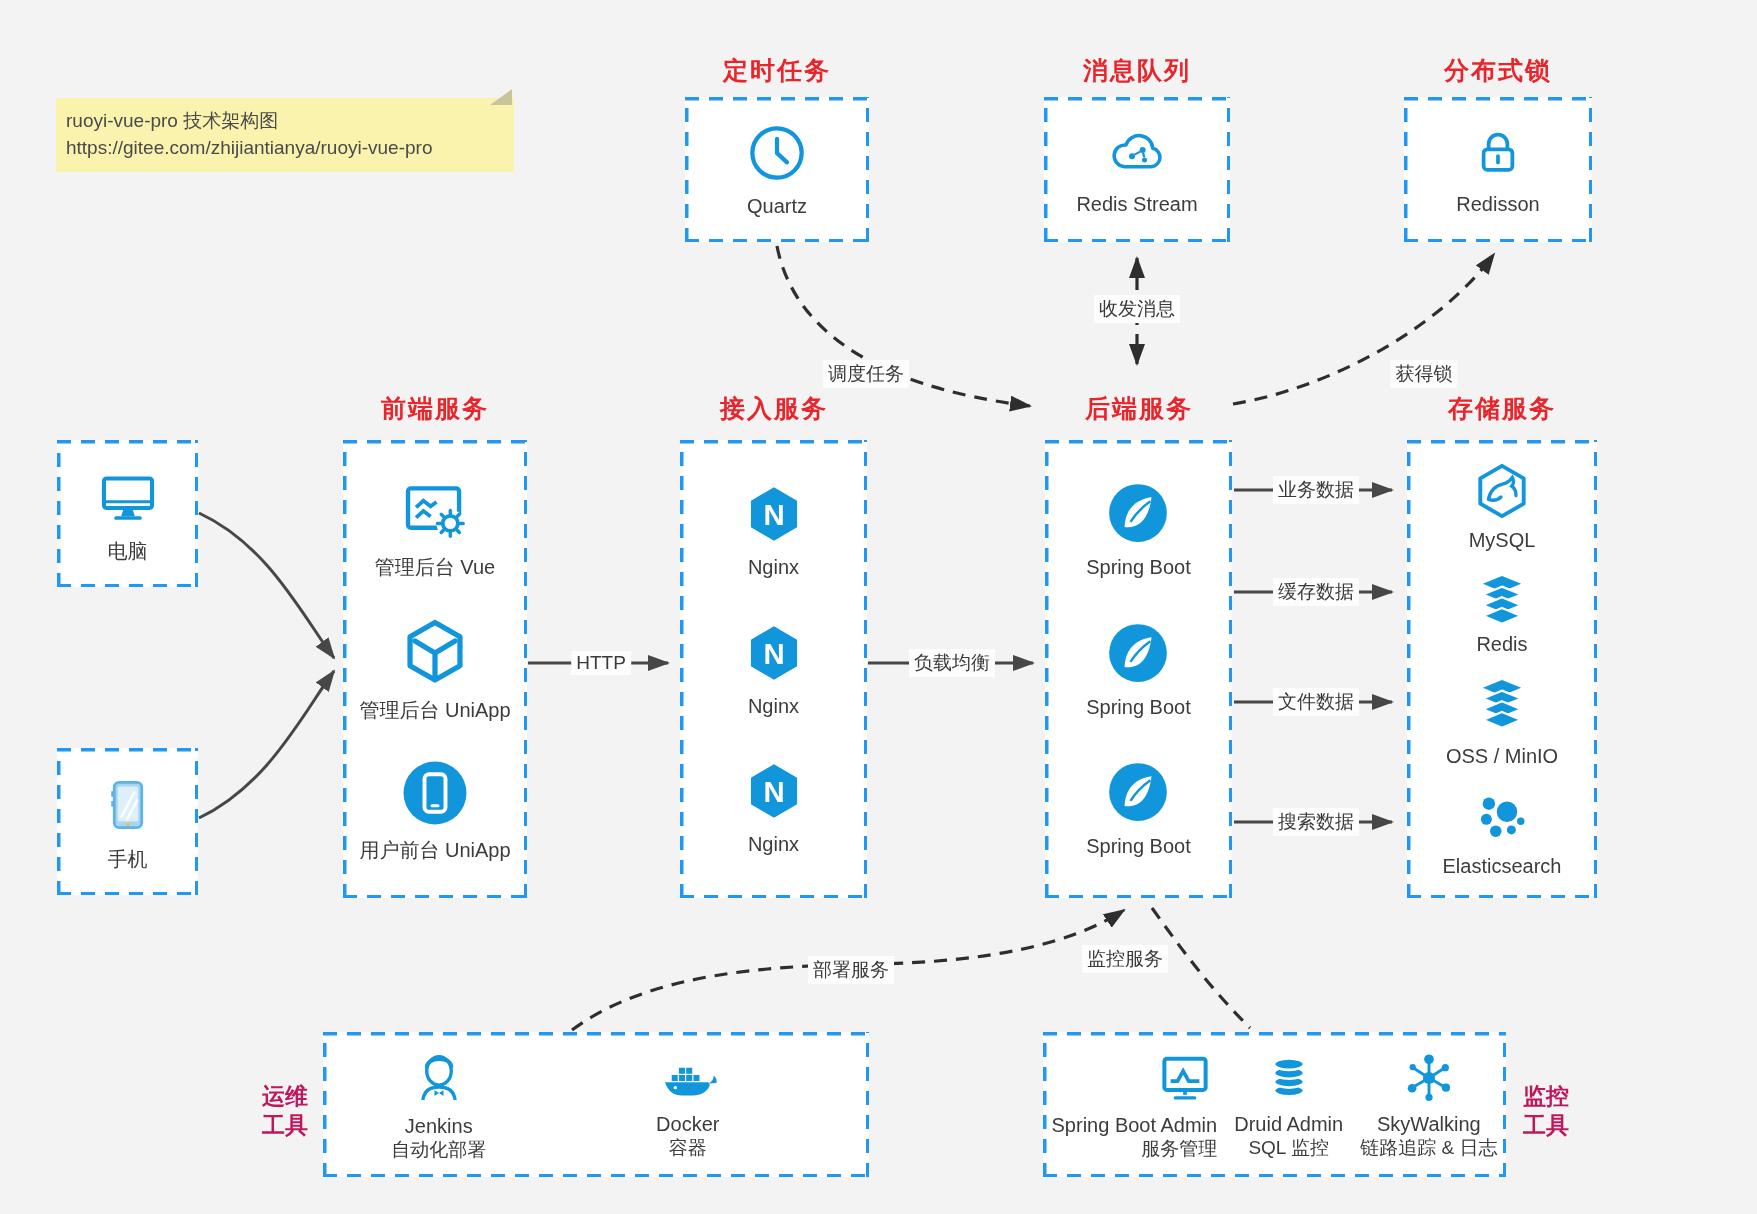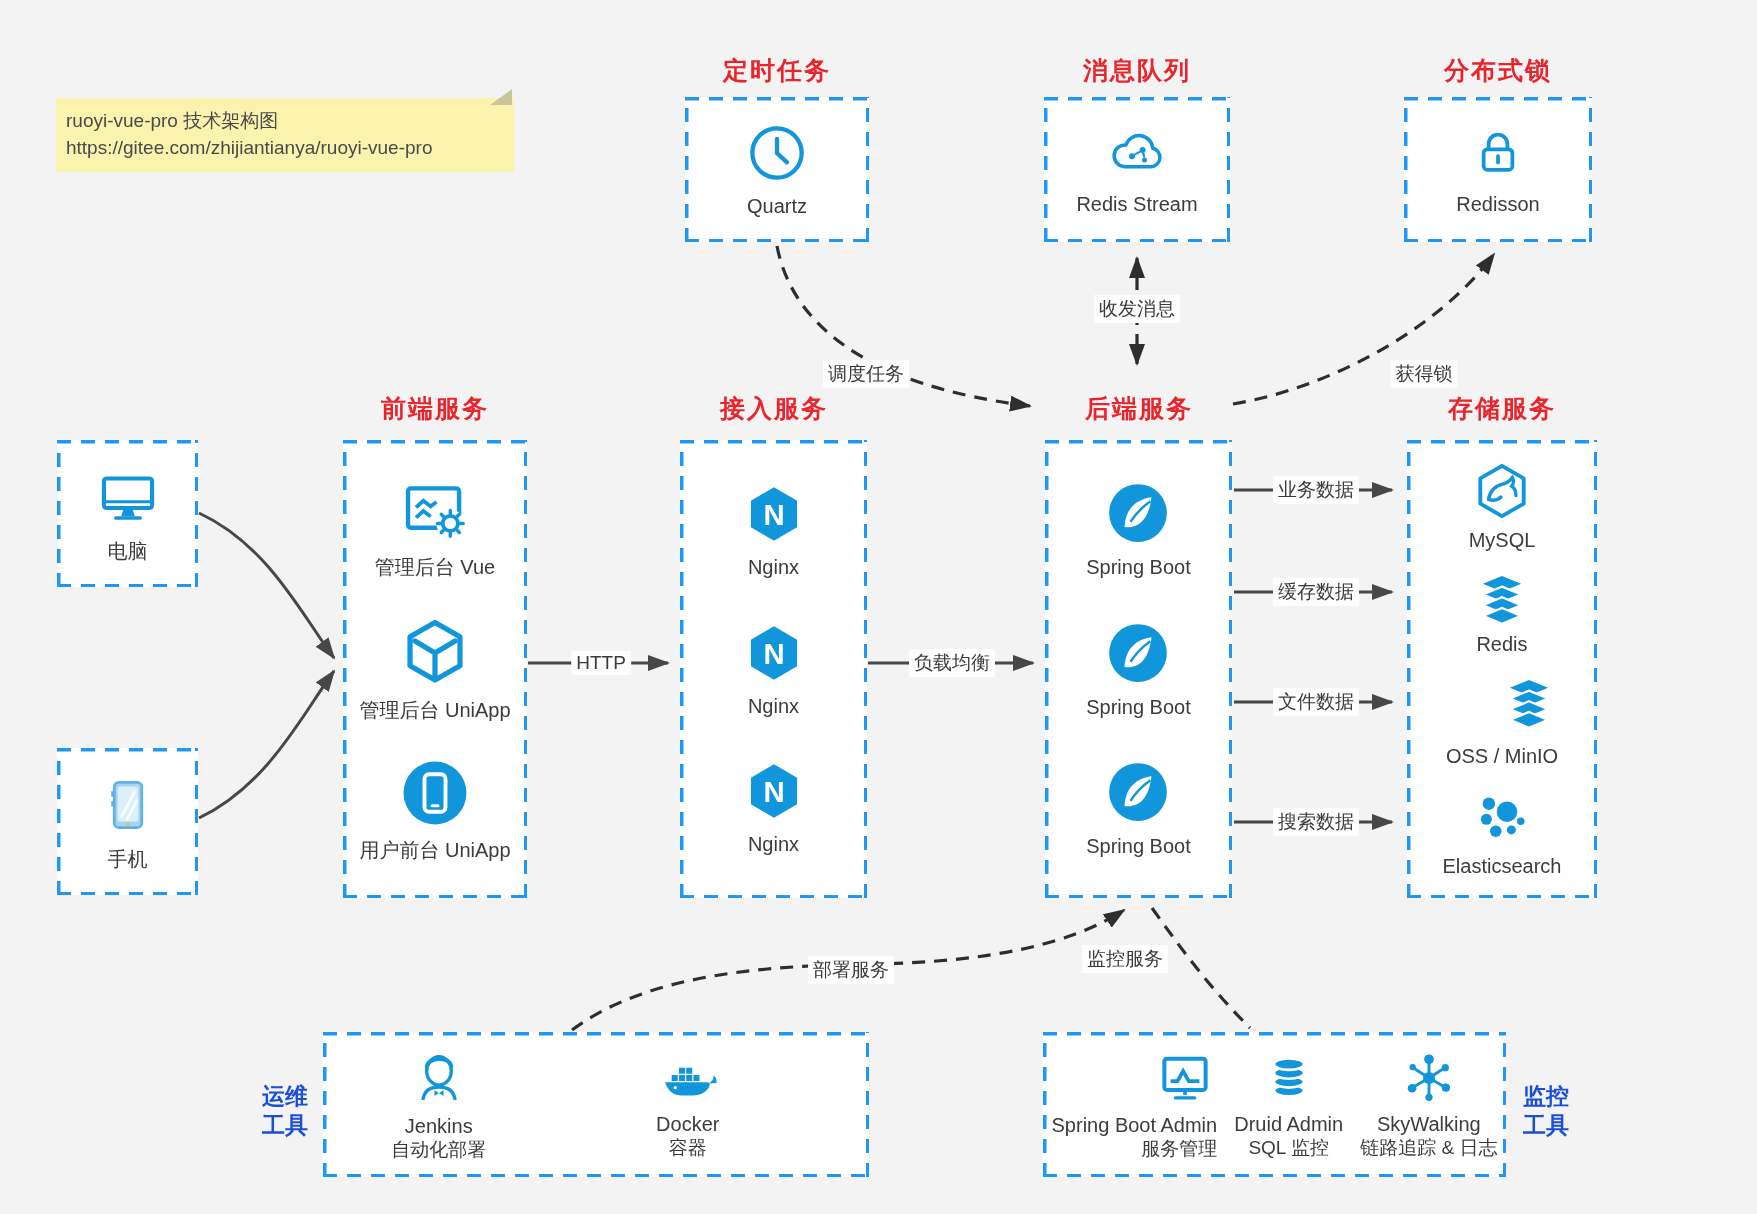--- a/index.html
+++ b/index.html
@@ -15,21 +15,21 @@
     background-size:100% 3.5px,100% 3.5px,3.5px 100%,3.5px 100%;
     background-position:0 0,0 100%,0 0,100% 0;
     background-repeat:no-repeat;}
   .col-box{display:flex;flex-direction:column;justify-content:space-evenly;align-items:center;}
   .row-box{display:flex;flex-direction:row;justify-content:space-around;align-items:center;}
   .item{display:flex;flex-direction:column;align-items:center;gap:9px;}
   .item .lbl{font-size:20px;color:#3c3c3c;white-space:nowrap;line-height:24px;}
   .item .desc{font-size:19px;color:#3c3c3c;white-space:nowrap;line-height:24px;margin-top:-5px;}
   .red-title{position:absolute;transform:translateX(-50%);font-size:25px;font-weight:bold;
              color:#e9252c;white-space:nowrap;letter-spacing:2px;z-index:3;}
-  .side-title{position:absolute;font-size:23px;font-weight:bold;color:#1d4ed8;
+  .side-title{position:absolute;font-size:23px;font-weight:bold;color:#be185d;
               line-height:29px;text-align:center;z-index:3;}
   .edge-label{position:absolute;transform:translate(-50%,-50%);font-size:19px;color:#3a3a3a;
               background:#fdfdfd;padding:1px 5px;white-space:nowrap;z-index:5;}
   .wires{position:absolute;left:0;top:0;z-index:4;pointer-events:none;}
   .wires .solid{stroke:#474747;stroke-width:3;fill:none;}
   .wires .dashed{stroke:#2e2e2e;stroke-width:3.2;fill:none;stroke-dasharray:13 9;}
   .note{position:absolute;left:56px;top:98px;width:458px;box-sizing:border-box;background:#faf3ae;
         padding:9px 10px 11px;font-size:19px;line-height:27px;color:#4a4a4a;z-index:3;}
   .note-fold{position:absolute;top:-9px;right:2px;width:0;height:0;
              border-bottom:16px solid #c9c59b;border-left:22px solid transparent;}
@@ -309,21 +309,21 @@
           <use href="#sym-mysql"></use>
         </svg>
       <span class="lbl">MySQL</span>
     </div>
     <div class="item" style="gap:6px;">
       <svg class="ic" width="58" height="54">
           <use href="#sym-layers"></use>
         </svg>
       <span class="lbl">Redis</span>
     </div>
-    <div class="item" style="gap:14px;align-items:flex-end;">
+    <div class="item" style="gap:14px;">
       <svg class="ic" width="58" height="54">
           <use href="#sym-layers"></use>
         </svg>
       <span class="lbl">OSS / MinIO</span>
     </div>
     <div class="item" style="gap:6px;">
       <svg class="ic" width="60" height="60">
           <use href="#sym-es"></use>
         </svg>
       <span class="lbl">Elasticsearch</span>

